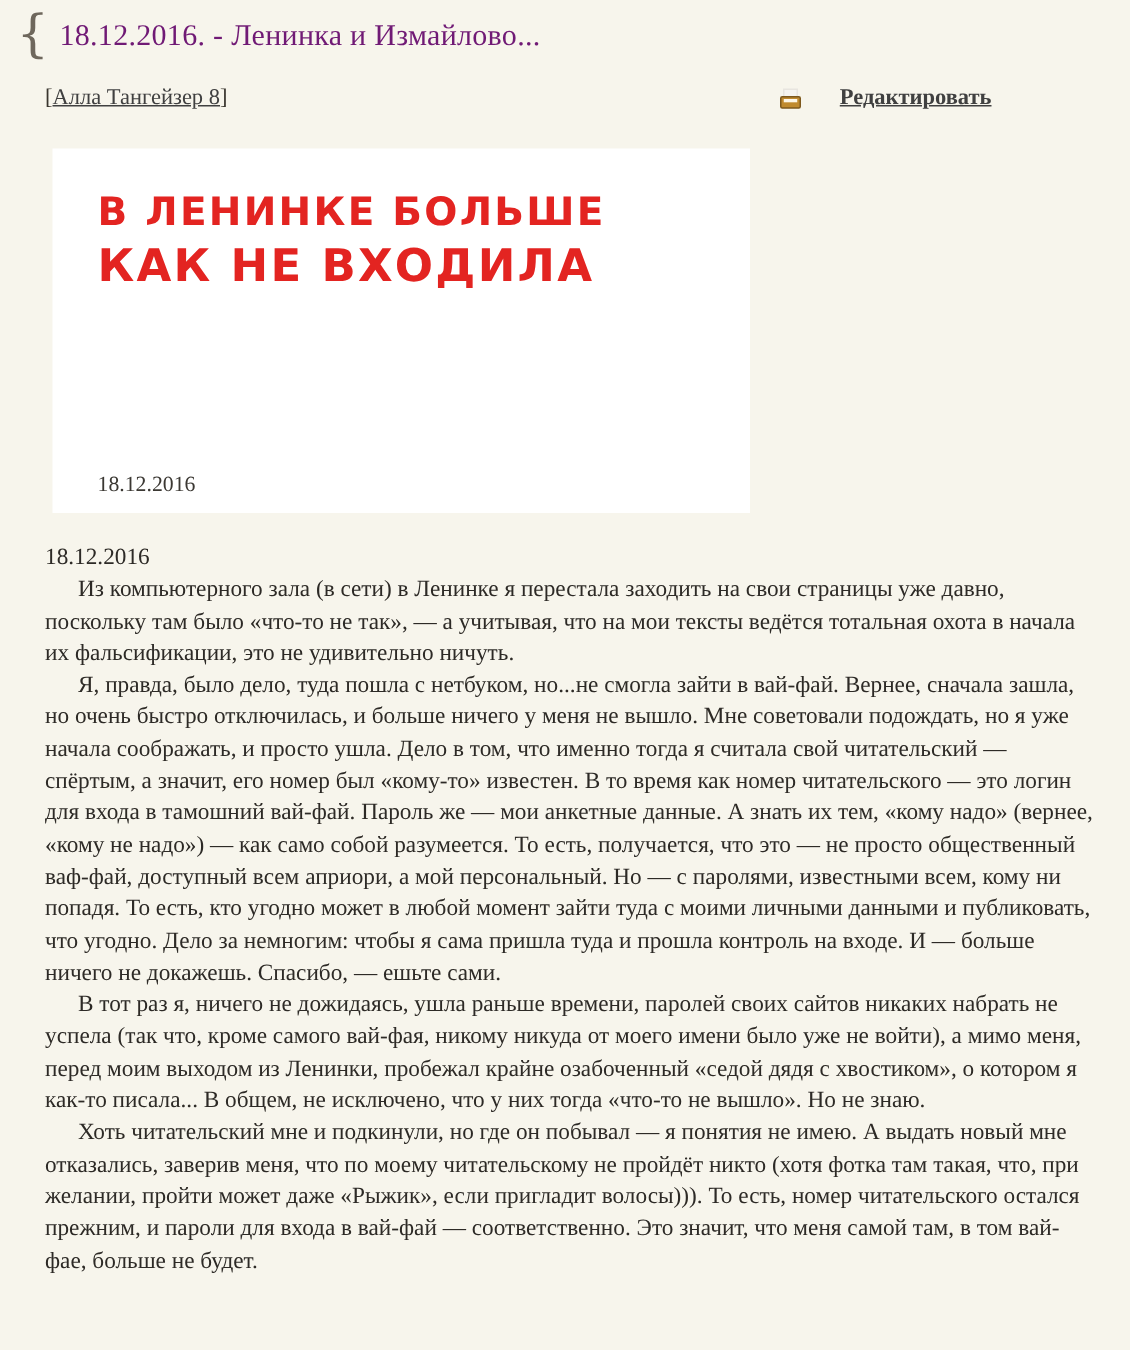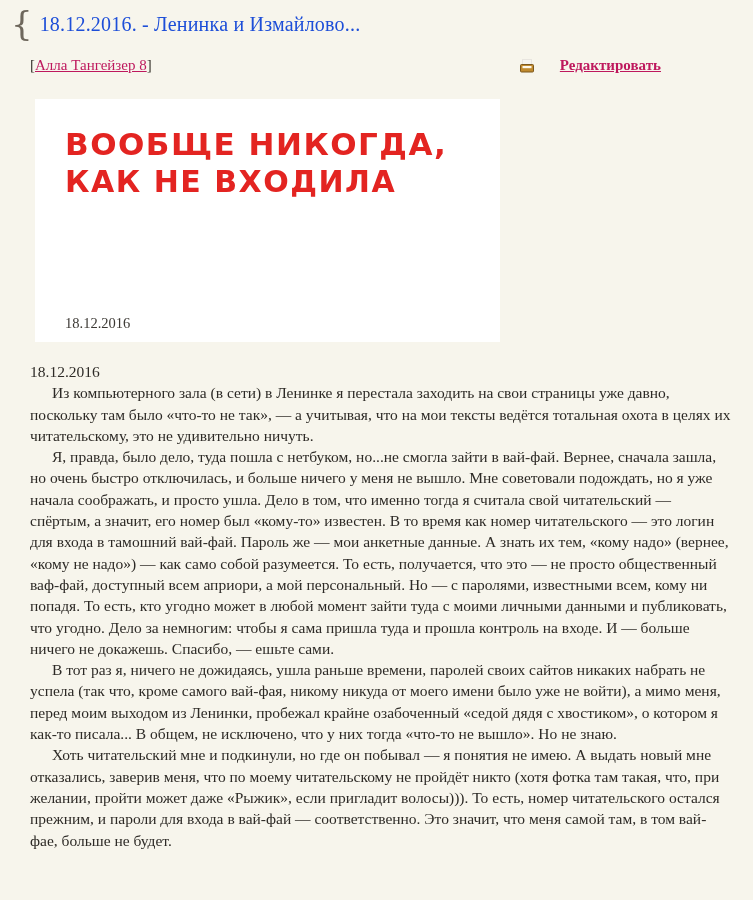--- a/index.html
+++ b/index.html
@@ -17,33 +17,33 @@
   }
   .brace{
     font-family:"DejaVu Serif", serif;
     font-size:34px;line-height:34px;
     color:#6e675c;
     margin-right:7px;
   }
   .page-title{
     font-size:20px;line-height:26px;
     font-weight:normal;
-    color:#1d4ed8;
+    color:#701a75;
     margin:5px 0 0 0;
     letter-spacing:.2px;
   }
   
   .byline-row{
     display:flex;justify-content:space-between;align-items:center;
     margin:17px 92px 0 30px;
     font-size:15px;
   }
   .bracket{color:#3a362f;}
   a.link{
-    color:#be185d;text-decoration:underline;cursor:pointer;
+    color:#404040;text-decoration:underline;cursor:pointer;
   }
   .edit-group{display:flex;align-items:center;gap:25px;}
   .edit-link{font-weight:bold;font-size:15px;}
   .edit-icon{display:inline-block;width:16px;height:16px;}
   
   .poster{
     position:relative;
     margin:25px 0 0 35px;
     width:465px;height:243px;
     background:#ffffff;
@@ -97,27 +97,27 @@
           <rect x="4" y="2" width="8" height="4" fill="#f6f4ef"></rect>
           <rect x="1.5" y="6.5" width="13" height="7.5" rx="1" fill="#c08a2e" stroke="#7d581c" stroke-width="1"></rect>
           <rect x="3.5" y="8" width="9" height="2.2" fill="#fdf7e9"></rect>
         </svg>
       </span>
       <a class="link edit-link" href="#">Редактировать</a>
     </span>
   </div>
 
   <div class="poster">
-    <div class="poster-line sz-b">ВООБЩЕ НИКОГДА,</div>
+    <div class="poster-line sz-a">В ЛЕНИНКЕ БОЛЬШЕ</div>
     <div class="poster-line sz-c">КАК НЕ ВХОДИЛА</div>
     <div class="poster-date">18.12.2016</div>
   </div>
 
   <div class="article">
     <p class="noindent">18.12.2016</p>
-    <p>Из компьютерного зала (в сети) в Ленинке я перестала заходить на свои страницы уже давно, поскольку там было «что-то не так», — а учитывая, что на мои тексты ведётся тотальная охота в целях их читательскому, это не удивительно ничуть.</p>
+    <p>Из компьютерного зала (в сети) в Ленинке я перестала заходить на свои страницы уже давно, поскольку там было «что-то не так», — а учитывая, что на мои тексты ведётся тотальная охота в начала их фальсификации, это не удивительно ничуть.</p>
     <p>Я, правда, было дело, туда пошла с нетбуком, но...не смогла зайти в вай-фай. Вернее, сначала зашла, но очень быстро отключилась, и больше ничего у меня не вышло. Мне советовали подождать, но я уже начала соображать, и просто ушла. Дело в том, что именно тогда я считала свой читательский — спёртым, а значит, его номер был «кому-то» известен. В то время как номер читательского — это логин для входа в тамошний вай-фай. Пароль же — мои анкетные данные. А знать их тем, «кому надо» (вернее, «кому не надо») — как само собой разумеется. То есть, получается, что это — не просто общественный ваф-фай, доступный всем априори, а мой персональный. Но — с паролями, известными всем, кому ни попадя. То есть, кто угодно может в любой момент зайти туда с моими личными данными и публиковать, что угодно. Дело за немногим: чтобы я сама пришла туда и прошла контроль на входе. И — больше ничего не докажешь. Спасибо, — ешьте сами.</p>
     <p>В тот раз я, ничего не дожидаясь, ушла раньше времени, паролей своих сайтов никаких набрать не успела (так что, кроме самого вай-фая, никому никуда от моего имени было уже не войти), а мимо меня, перед моим выходом из Ленинки, пробежал крайне озабоченный «седой дядя с хвостиком», о котором я как-то писала... В общем, не исключено, что у них тогда «что-то не вышло». Но не знаю.</p>
     <p>Хоть читательский мне и подкинули, но где он побывал — я понятия не имею. А выдать новый мне отказались, заверив меня, что по моему читательскому не пройдёт никто (хотя фотка там такая, что, при желании, пройти может даже «Рыжик», если пригладит волосы))). То есть, номер читательского остался прежним, и пароли для входа в вай-фай — соответственно. Это значит, что меня самой там, в том вай-фае, больше не будет.</p>
 
   </div>
 
 </div>
 
 </body></html>

